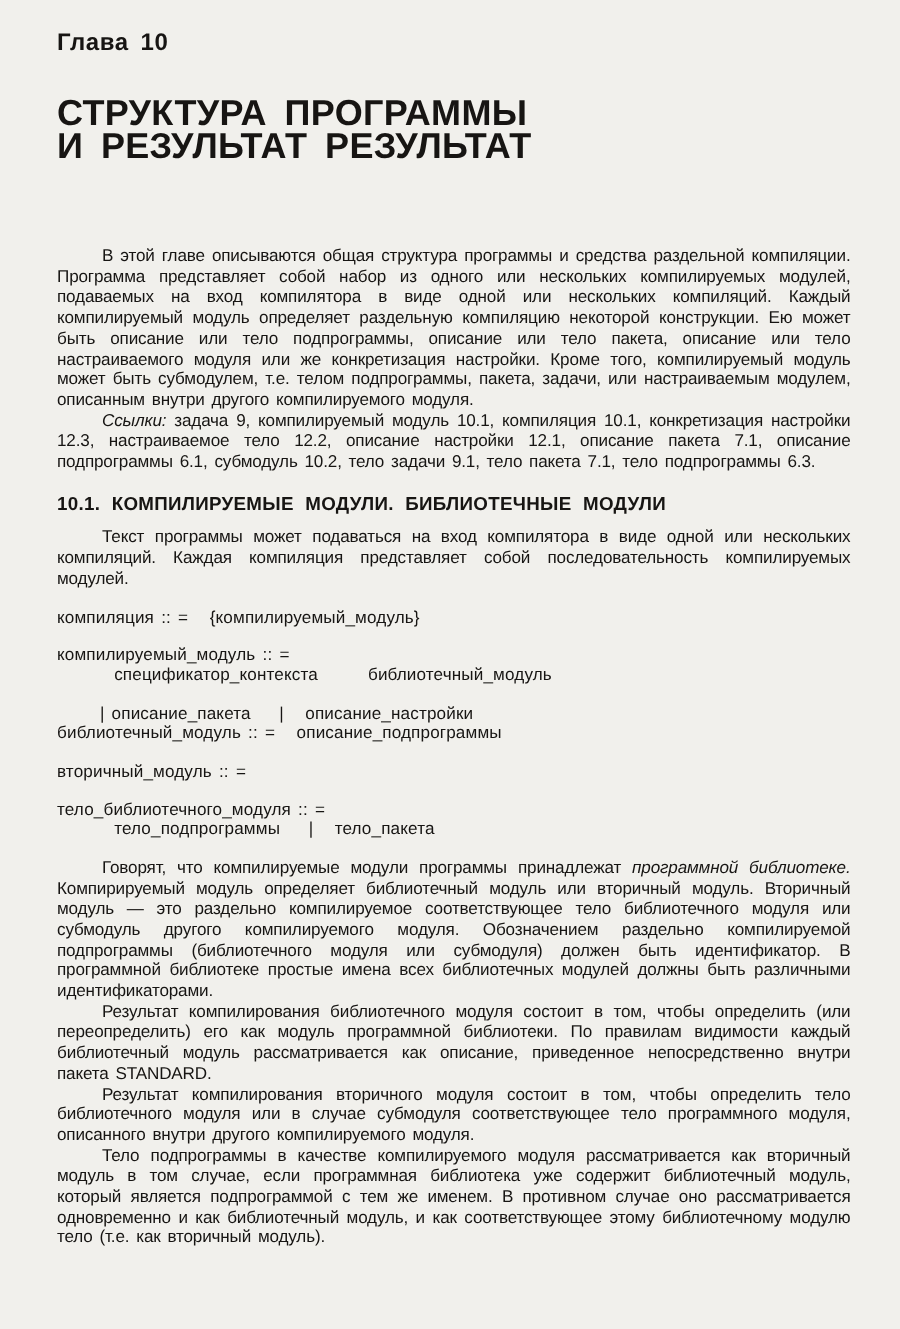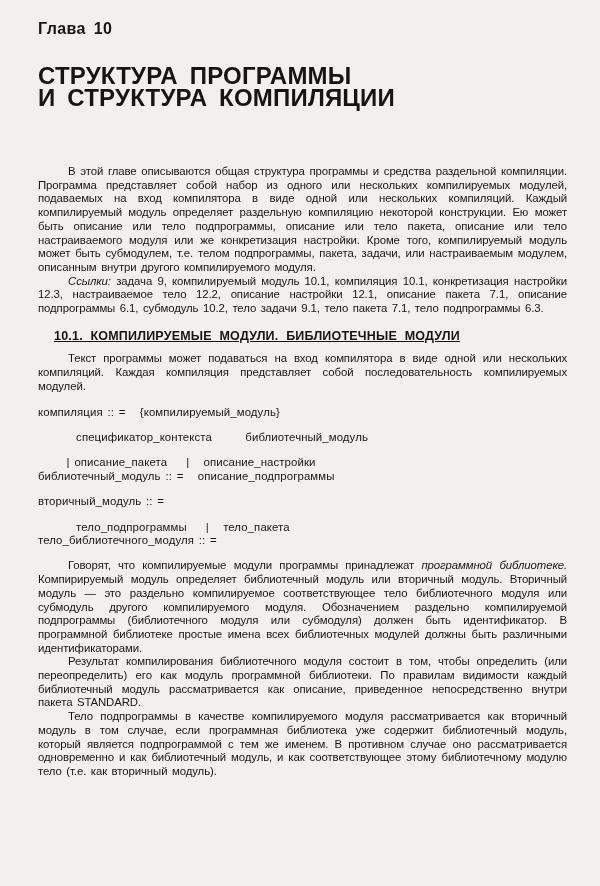--- a/index.html
+++ b/index.html
@@ -32,27 +32,26 @@
   .body-text {
     margin-top: 56px;
     font-size: 11.4px;
     line-height: 13.7px;
     text-align: justify;
     letter-spacing: -0.1px;
     word-spacing: 1.5px;
   }
   .para { text-indent: 30px; }
   .sec-heading {
-    margin: 14px 0 9px 16px;
+    margin: 14px 0 9px 0;
     font-size: 12.5px;
     font-weight: 700;
     letter-spacing: 0.2px;
     word-spacing: 4px;
     text-align: left;
-    text-decoration: underline;
   }
   .bnf {
     margin: 12px 0 10px 0;
     text-align: left;
   }
   .bnf-group { margin-bottom: 12px; }
   .bnf-line {
     white-space: pre;
     font-size: 11.4px;
     line-height: 13.4px;
@@ -62,54 +61,56 @@
 </style>
 </head>
 <body>
 
 <div class="page">
 
   <div class="chapter-label">Глава 10</div>
 
   <div class="doc-title">
     <div>СТРУКТУРА  ПРОГРАММЫ</div>
-    <div>И  СТРУКТУРА  КОМПИЛЯЦИИ</div>
+    <div>И  РЕЗУЛЬТАТ  РЕЗУЛЬТАТ</div>
   </div>
 
   <div class="body-text">
 
     <p class="para"><span>В этой главе описываются общая структура программы и средства раздельной компиляции. Программа представляет собой набор из одного или нескольких компилируемых модулей, подаваемых на вход компилятора в виде одной или нескольких компиляций. Каждый компилируемый модуль определяет раздельную компиляцию некоторой конструкции. Ею может быть описание или тело подпрограммы, описание или тело пакета, описание или тело настраиваемого модуля или же конкретизация настройки. Кроме того, компилируемый модуль может быть субмодулем, т.е. телом подпрограммы, пакета, задачи, или настраиваемым модулем, описанным внутри другого компилируемого модуля.</span></p>
 
     <p class="para"><i>Ссылки:</i><span> задача 9, компилируемый модуль 10.1, компиляция 10.1, конкретизация настройки 12.3, настраиваемое тело 12.2, описание настройки 12.1, описание пакета 7.1, описание подпрограммы 6.1, субмодуль 10.2, тело задачи 9.1, тело пакета 7.1, тело подпрограммы 6.3.</span></p>
 
     <h2 class="sec-heading">10.1.  КОМПИЛИРУЕМЫЕ  МОДУЛИ.  БИБЛИОТЕЧНЫЕ  МОДУЛИ</h2>
 
     <p class="para"><span>Текст программы может подаваться на вход компилятора в виде одной или нескольких компиляций. Каждая компиляция представляет собой последовательность компилируемых модулей.</span></p>
 
     <div class="bnf">
       <div class="bnf-group">
         <div class="bnf-line">компиляция :: =   {компилируемый_модуль}</div>
       </div>
       <div class="bnf-group">
+        <div class="bnf-line">компилируемый_модуль :: =</div>
         <div class="bnf-line">        спецификатор_контекста       библиотечный_модуль</div>
       </div>
       <div class="bnf-group">
         <div class="bnf-line">      | описание_пакета    |   описание_настройки</div>
         <div class="bnf-line">библиотечный_модуль :: =   описание_подпрограммы</div>
       </div>
       <div class="bnf-group">
         <div class="bnf-line">вторичный_модуль :: =</div>
       </div>
       <div class="bnf-group">
+        <div class="bnf-line">тело_библиотечного_модуля :: =</div>
         <div class="bnf-line">        тело_подпрограммы    |   тело_пакета</div>
-        <div class="bnf-line">тело_библиотечного_модуля :: =</div>
       </div>
     </div>
 
     <p class="para"><span>Говорят, что компилируемые модули программы принадлежат </span><i>программной библиотеке.</i><span> Компирируемый модуль определяет библиотечный модуль или вторичный модуль. Вторичный модуль — это раздельно компилируемое соответствующее тело библиотечного модуля или субмодуль другого компилируемого модуля. Обозначением раздельно компилируемой подпрограммы (библиотечного модуля или субмодуля) должен быть идентификатор. В программной библиотеке простые имена всех библиотечных модулей должны быть различными идентификаторами.</span></p>
 
     <p class="para"><span>Результат компилирования библиотечного модуля состоит в том, чтобы определить (или переопределить) его как модуль программной библиотеки. По правилам видимости каждый библиотечный модуль рассматривается как описание, приведенное непосредственно внутри пакета STANDARD.</span></p>
 
+    <p class="para"><span>Результат компилирования вторичного модуля состоит в том, чтобы определить тело библиотечного модуля или в случае субмодуля соответствующее тело программного модуля, описанного внутри другого компилируемого модуля.</span></p>
 
     <p class="para"><span>Тело подпрограммы в качестве компилируемого модуля рассматривается как вторичный модуль в том случае, если программная библиотека уже содержит библиотечный модуль, который является подпрограммой с тем же именем. В противном случае оно рассматривается одновременно и как библиотечный модуль, и как соответствующее этому библиотечному модулю тело (т.е. как вторичный модуль).</span></p>
 
   </div>
 </div>
 
 </body></html>

